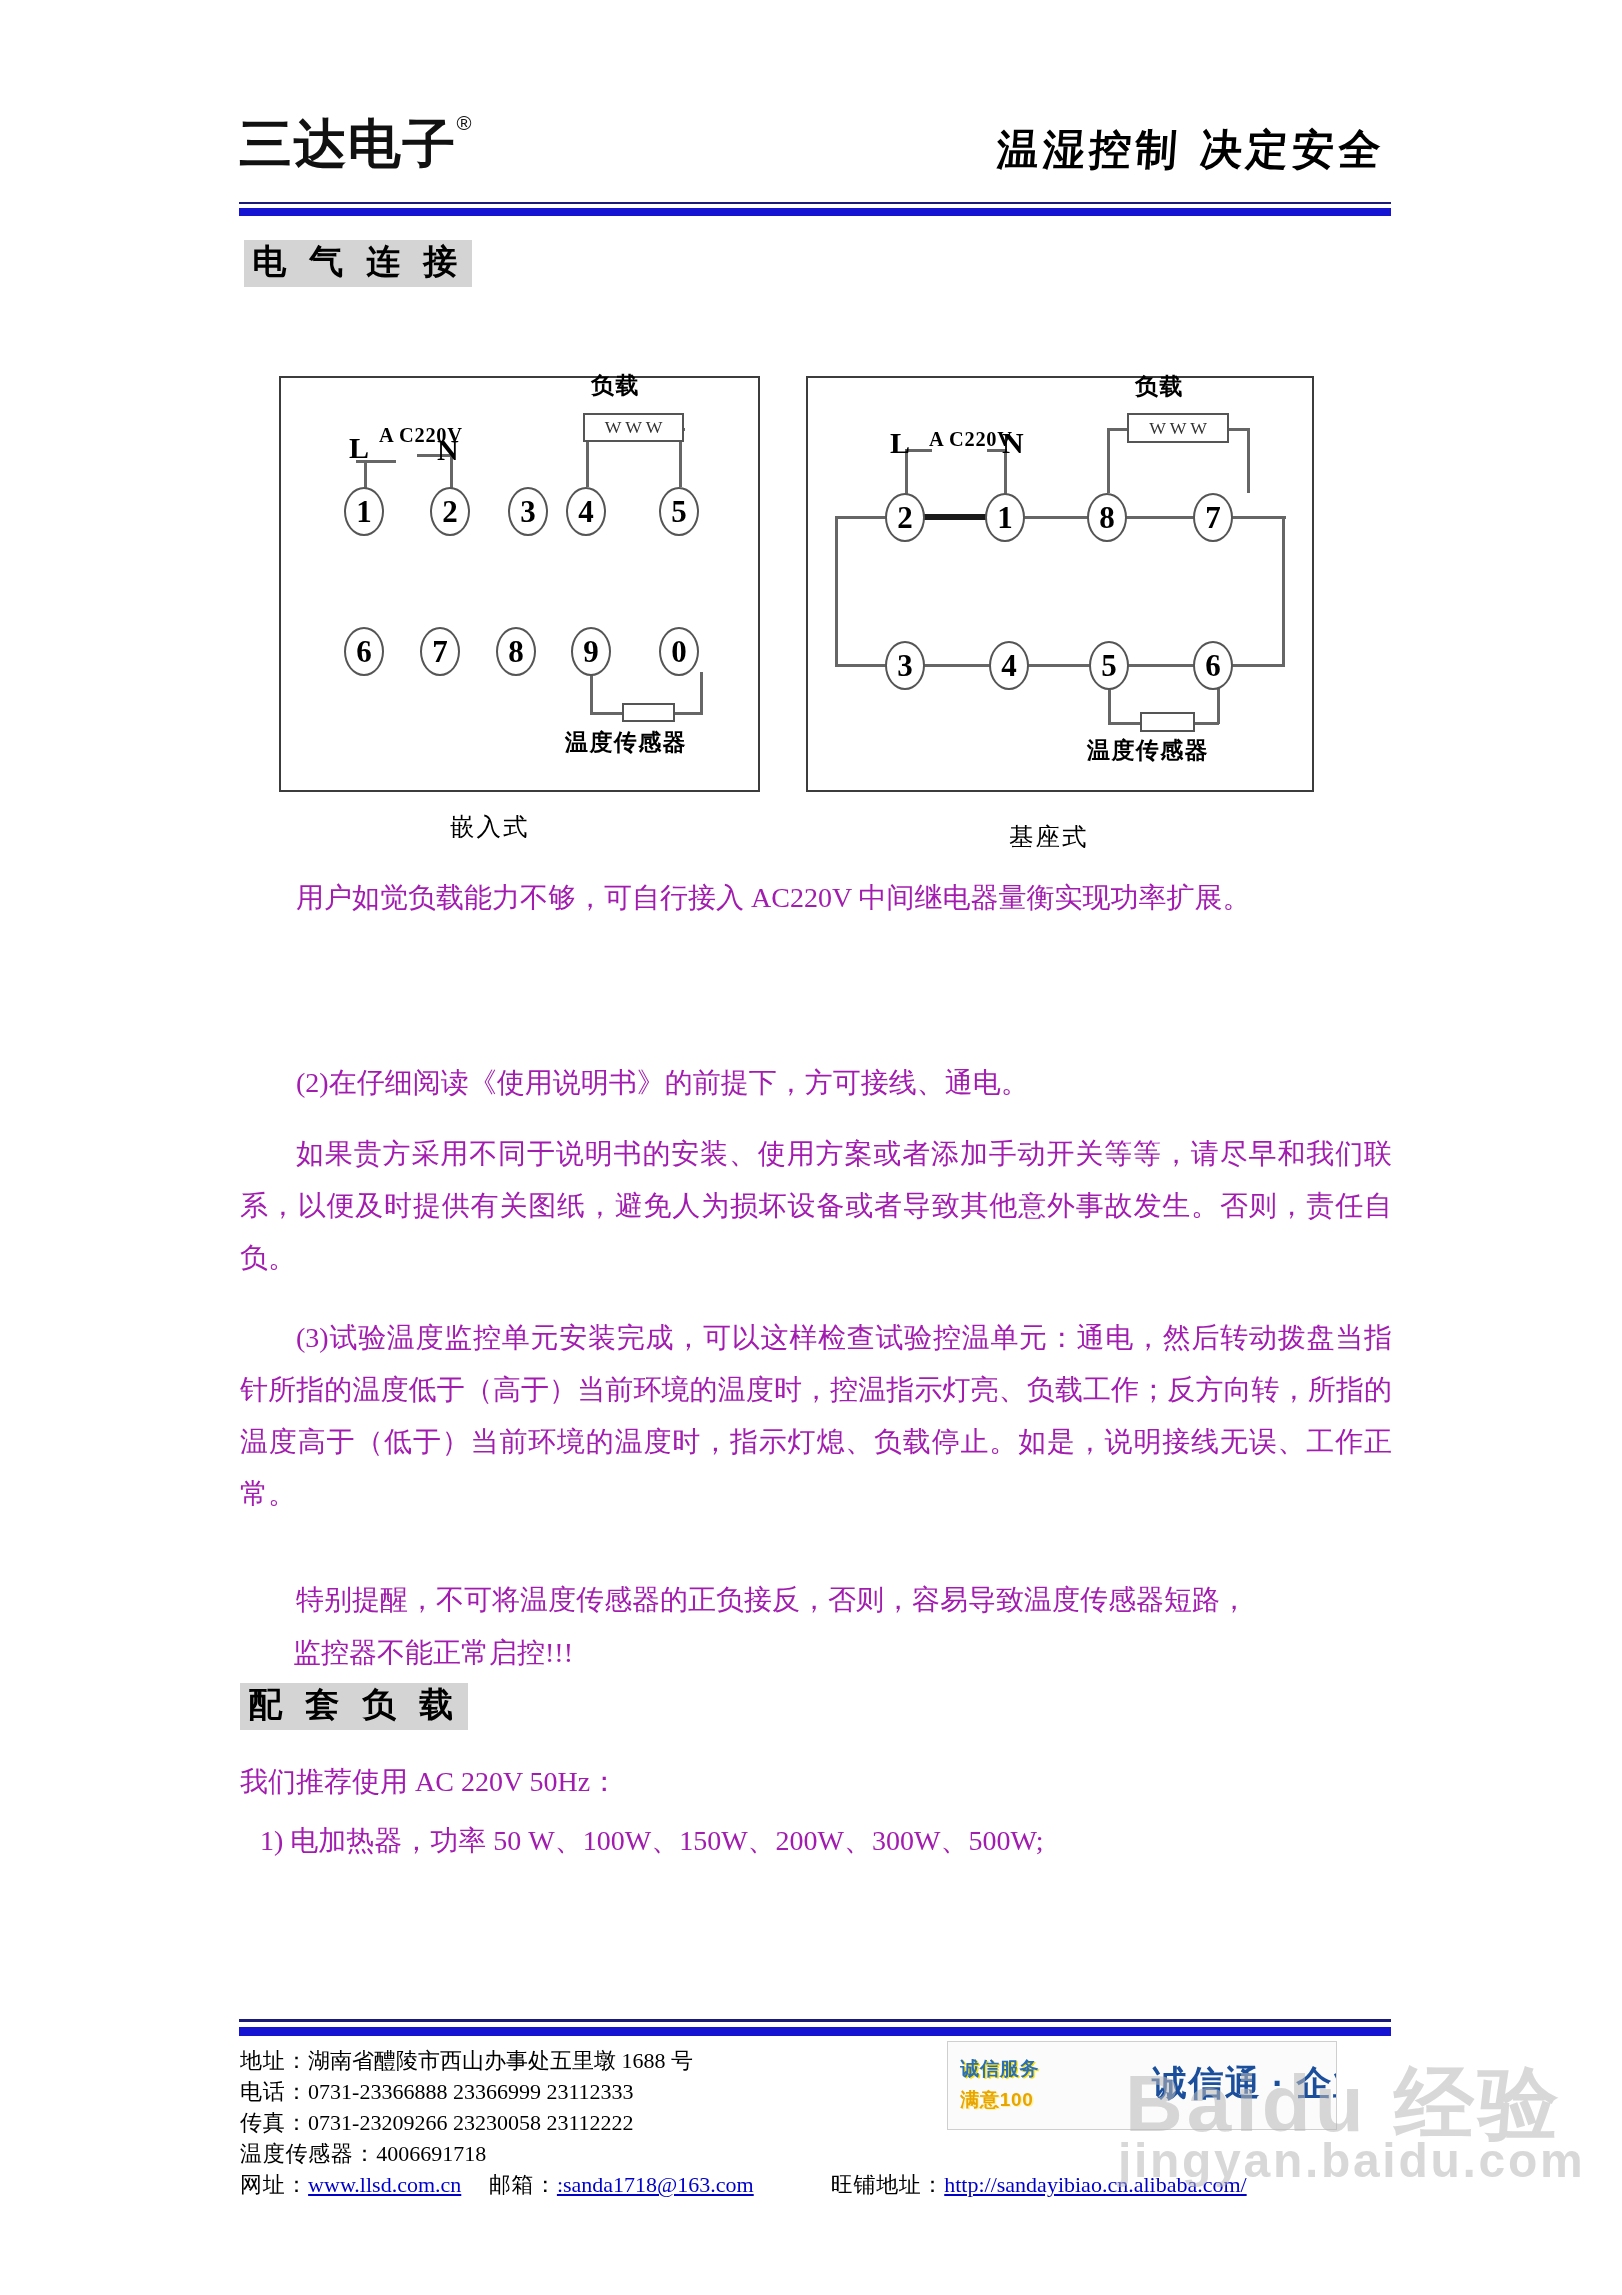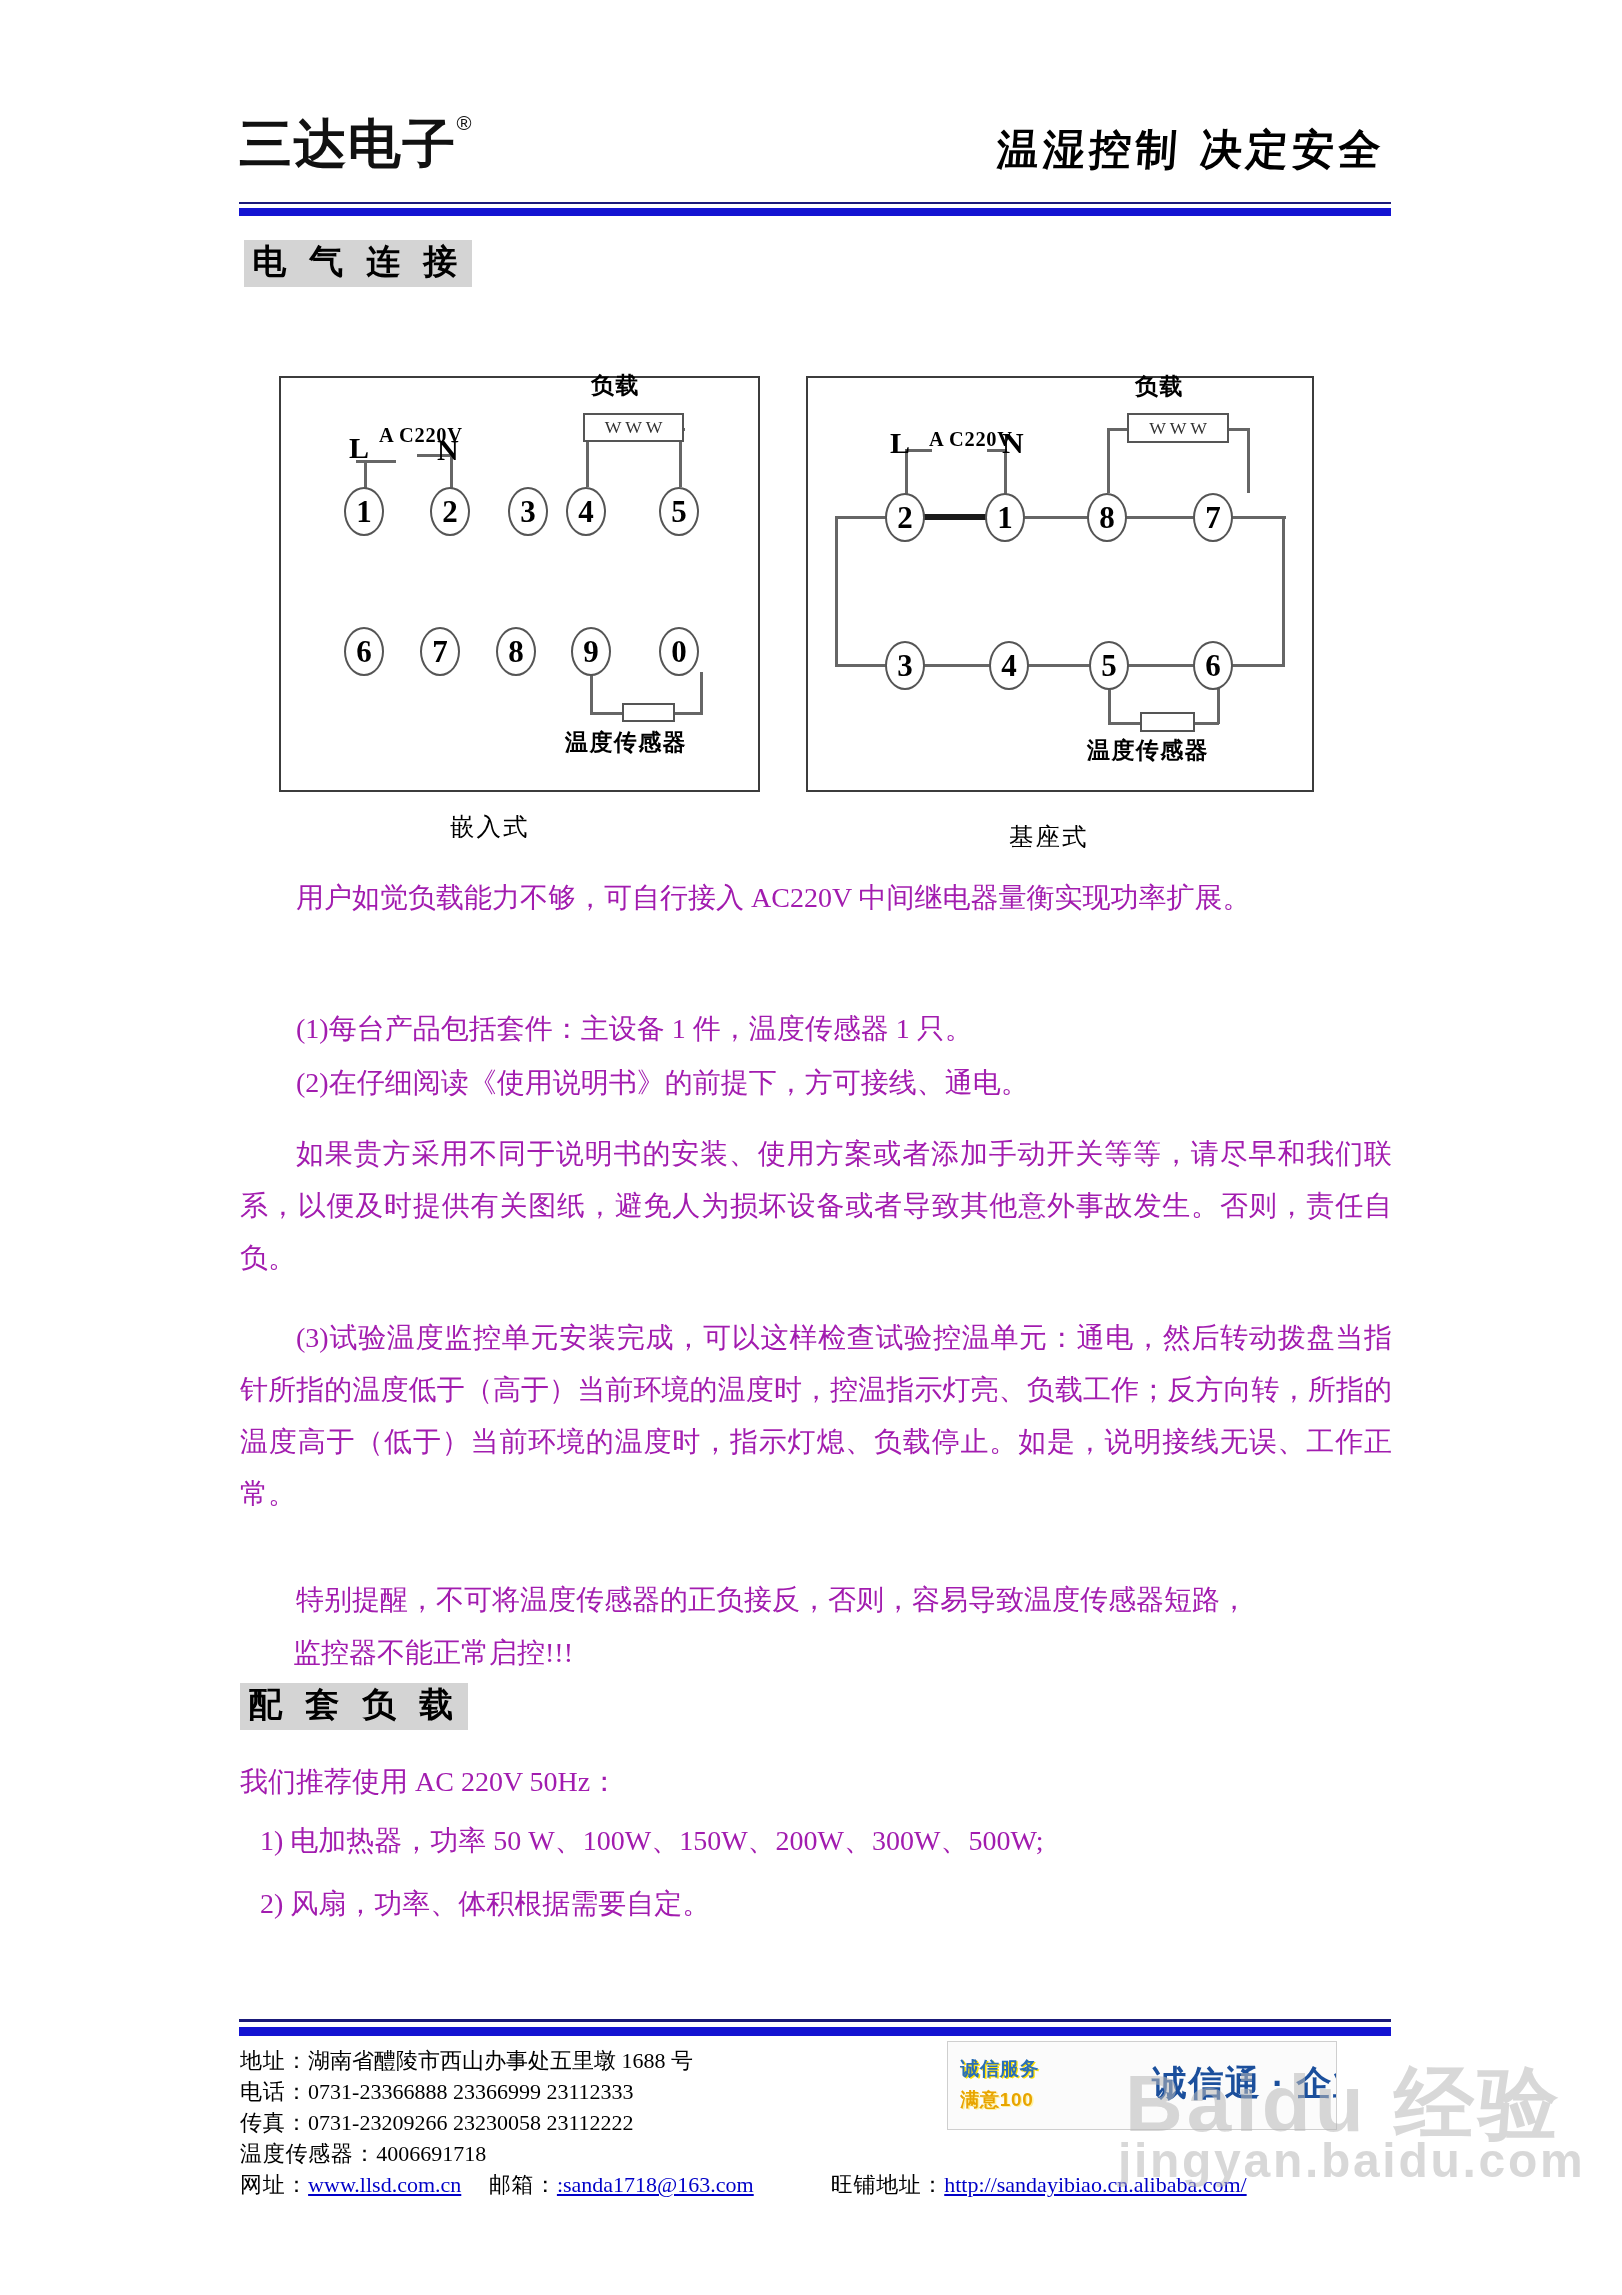--- a/index.html
+++ b/index.html
@@ -278,32 +278,30 @@
     <div class="resbox" style="left:332px; top:334px; width:55px; height:20.4px;"></div>
     <div class="wire h" style="left:385px; top:344px; width:26px;"></div>
     <div class="wire v" style="left:409px; top:308px; height:38px;"></div>
     <div class="dlabel lbl-cn" style="left:279px; top:357px;">温度传感器</div>
   </div>
   <div class="dcaption" style="left:1009px; top:810px;margin-top:10px;">基座式</div>
 
   <div class="para indent" style="left:240px; top:872px; width:1152px;">用户如觉负载能力不够，可自行接入 AC220V 中间继电器量衡实现功率扩展。</div>
 
 
-  <div class="para indent" style="left:240px; top:1003px; width:1152px;">(1)每台产品包括套件：主设备 1 件，温度传感器 1 只。</div>
   <div class="para indent" style="left:240px; top:1057px; width:1152px;">(2)在仔细阅读《使用说明书》的前提下，方可接线、通电。</div>
   <div class="para indent" style="left:240px; top:1128px; width:1152px;">如果贵方采用不同于说明书的安装、使用方案或者添加手动开关等等，请尽早和我们联系，以便及时提供有关图纸，避免人为损坏设备或者导致其他意外事故发生。否则，责任自负。</div>
   <div class="para indent" style="left:240px; top:1312px; width:1152px;">(3)试验温度监控单元安装完成，可以这样检查试验控温单元：通电，然后转动拨盘当指针所指的温度低于（高于）当前环境的温度时，控温指示灯亮、负载工作；反方向转，所指的温度高于（低于）当前环境的温度时，指示灯熄、负载停止。如是，说明接线无误、工作正常。</div>
   <div class="para indent" style="left:240px; top:1574px; width:1152px;">特别提醒，不可将温度传感器的正负接反，否则，容易导致温度传感器短路，</div>
   <div class="para" style="left:293px; top:1627px; width:1099px;">监控器不能正常启控!!!</div>
 
   <div class="sec-head" style="left:240px; top:1683px;">配 套 负 载</div>
 
   <div class="para" style="left:240px; top:1756px; width:1152px;">我们推荐使用 AC 220V 50Hz：</div>
   <div class="para" style="left:260px; top:1815px; width:1131px;">1) 电加热器，功率 50 W、100W、150W、200W、300W、500W;</div>
-  <div class="para" style="left:260px; top:1878px; width:1131px;">2) 风扇，功率、体积根据需要自定。</div>
 
   <div class="ftr-rule-thin"></div>
   <div class="ftr-rule-thick"></div>
 
   <div class="ftr-text">
     <div>
       <span class="lbl">地址：</span><span>湖南省醴陵市西山办事处五里墩 1688 号</span>
     </div>
     <div>
       <span class="lbl">电话：</span><span>0731-23366888    23366999    23112333</span>

